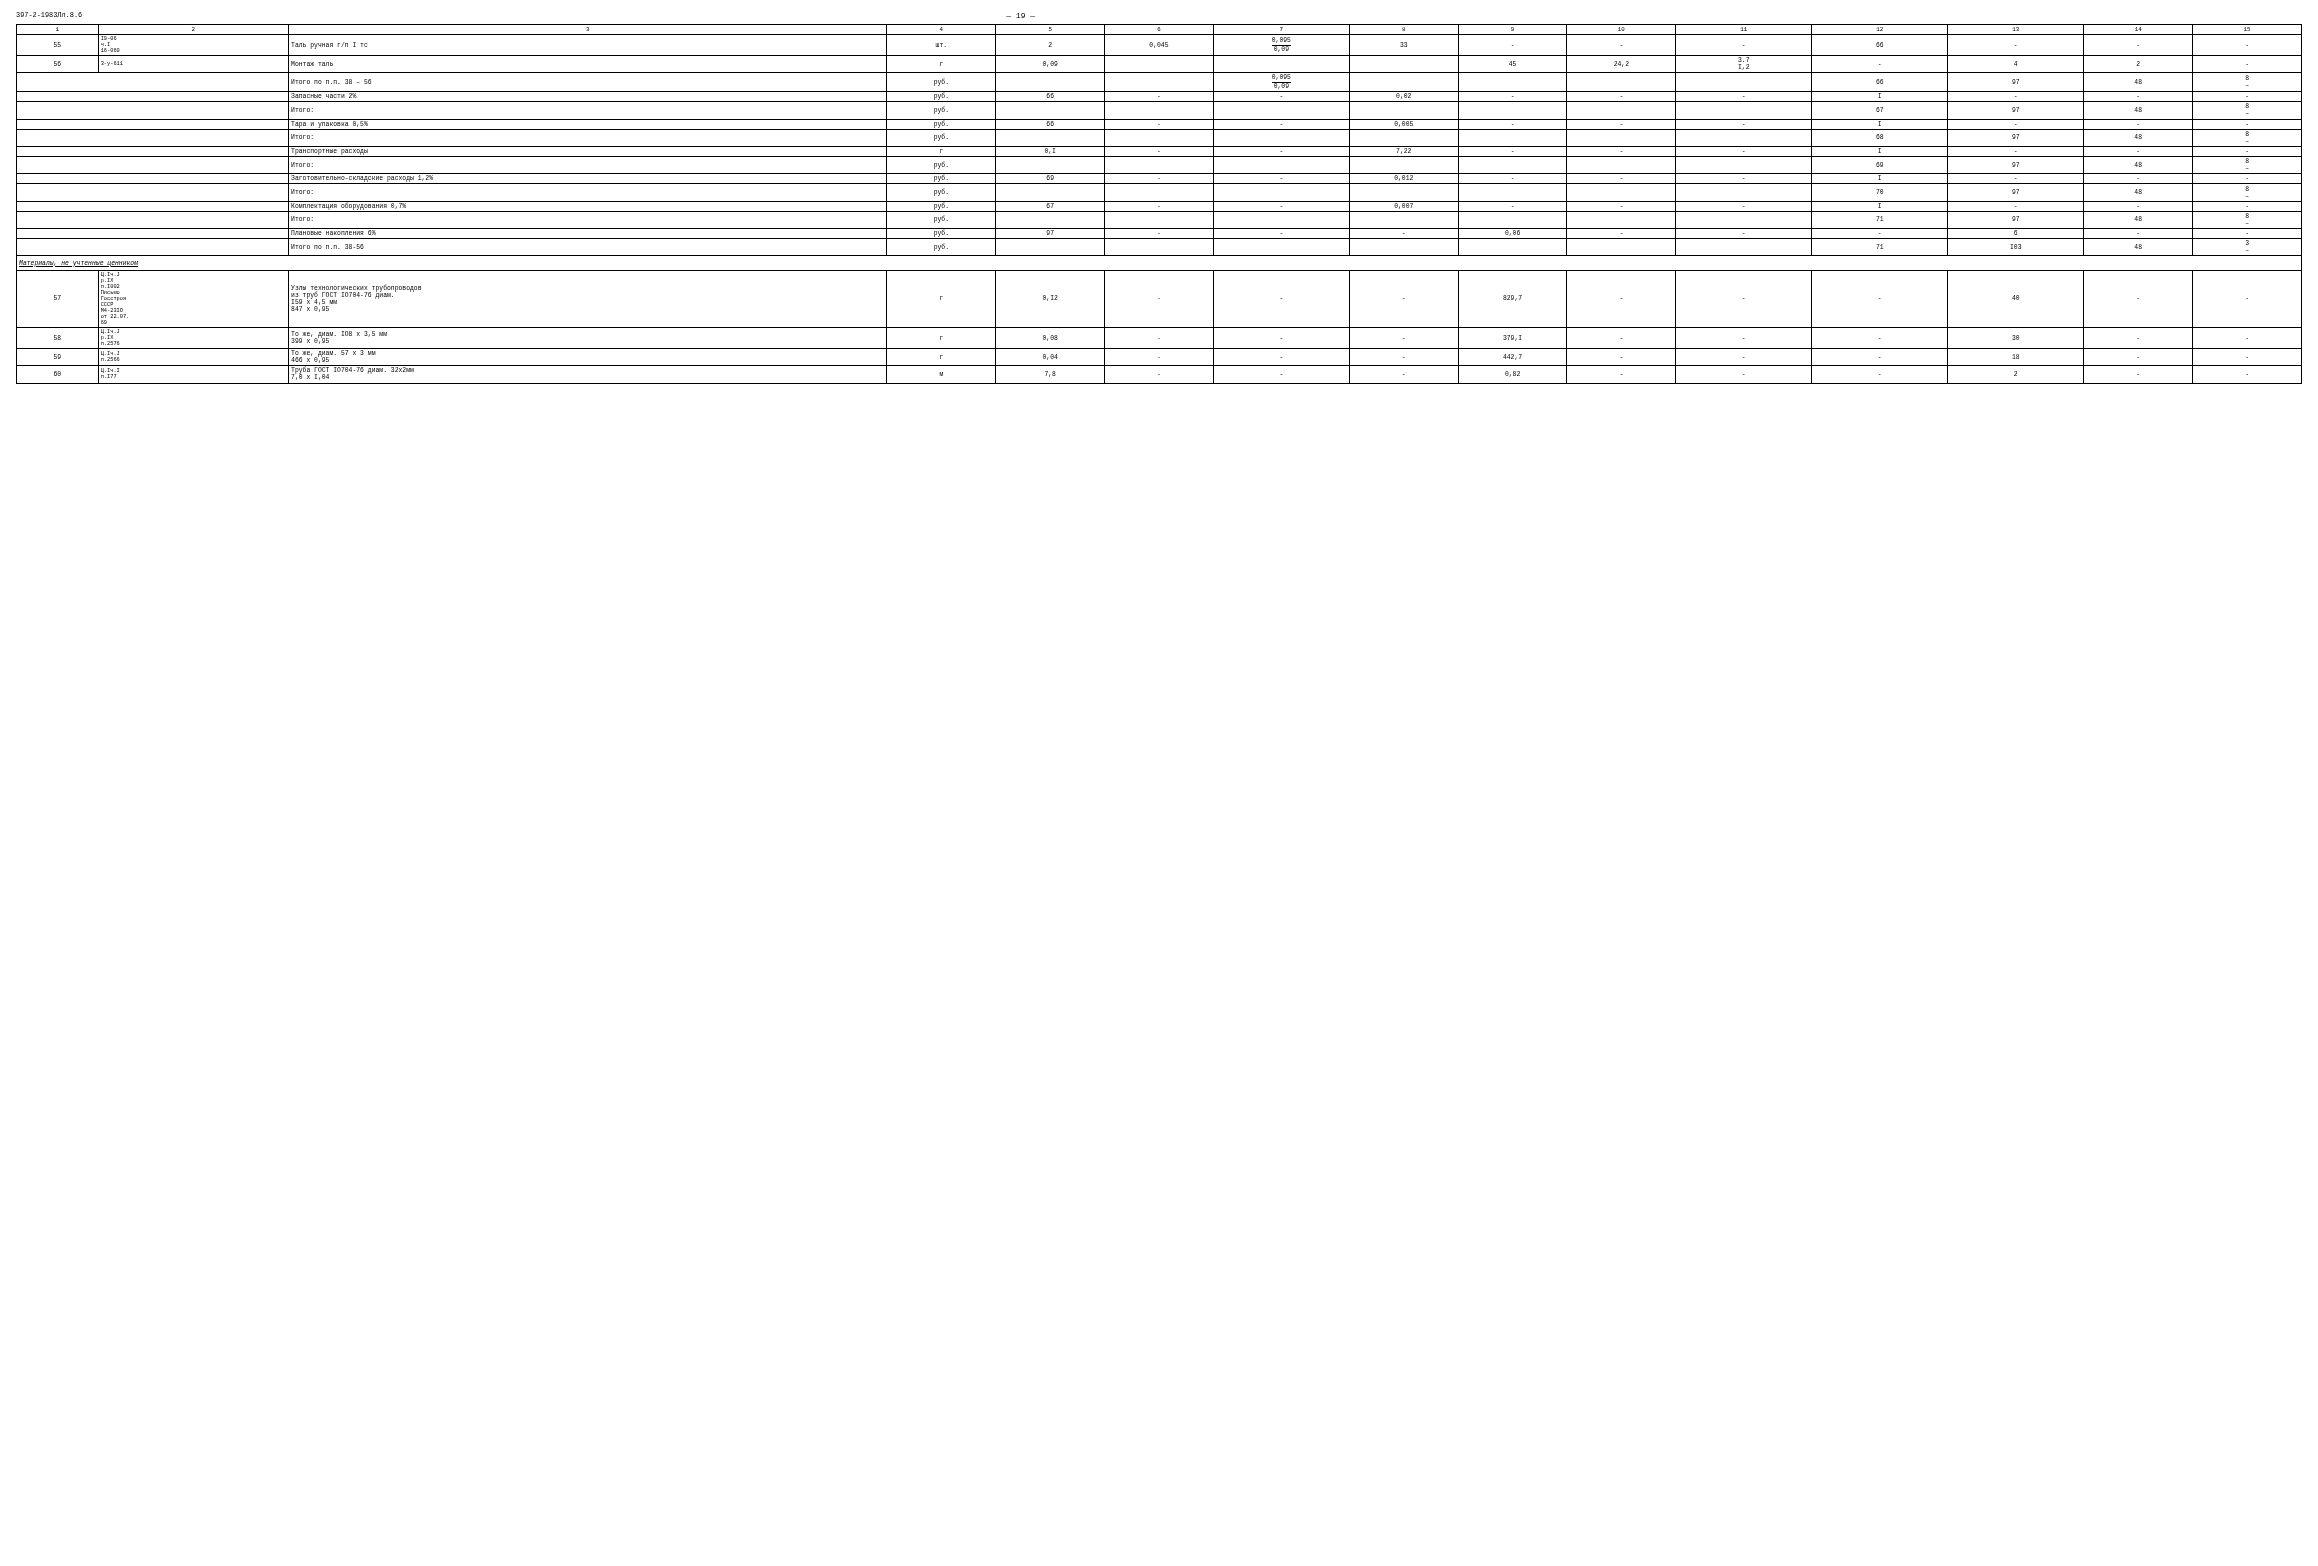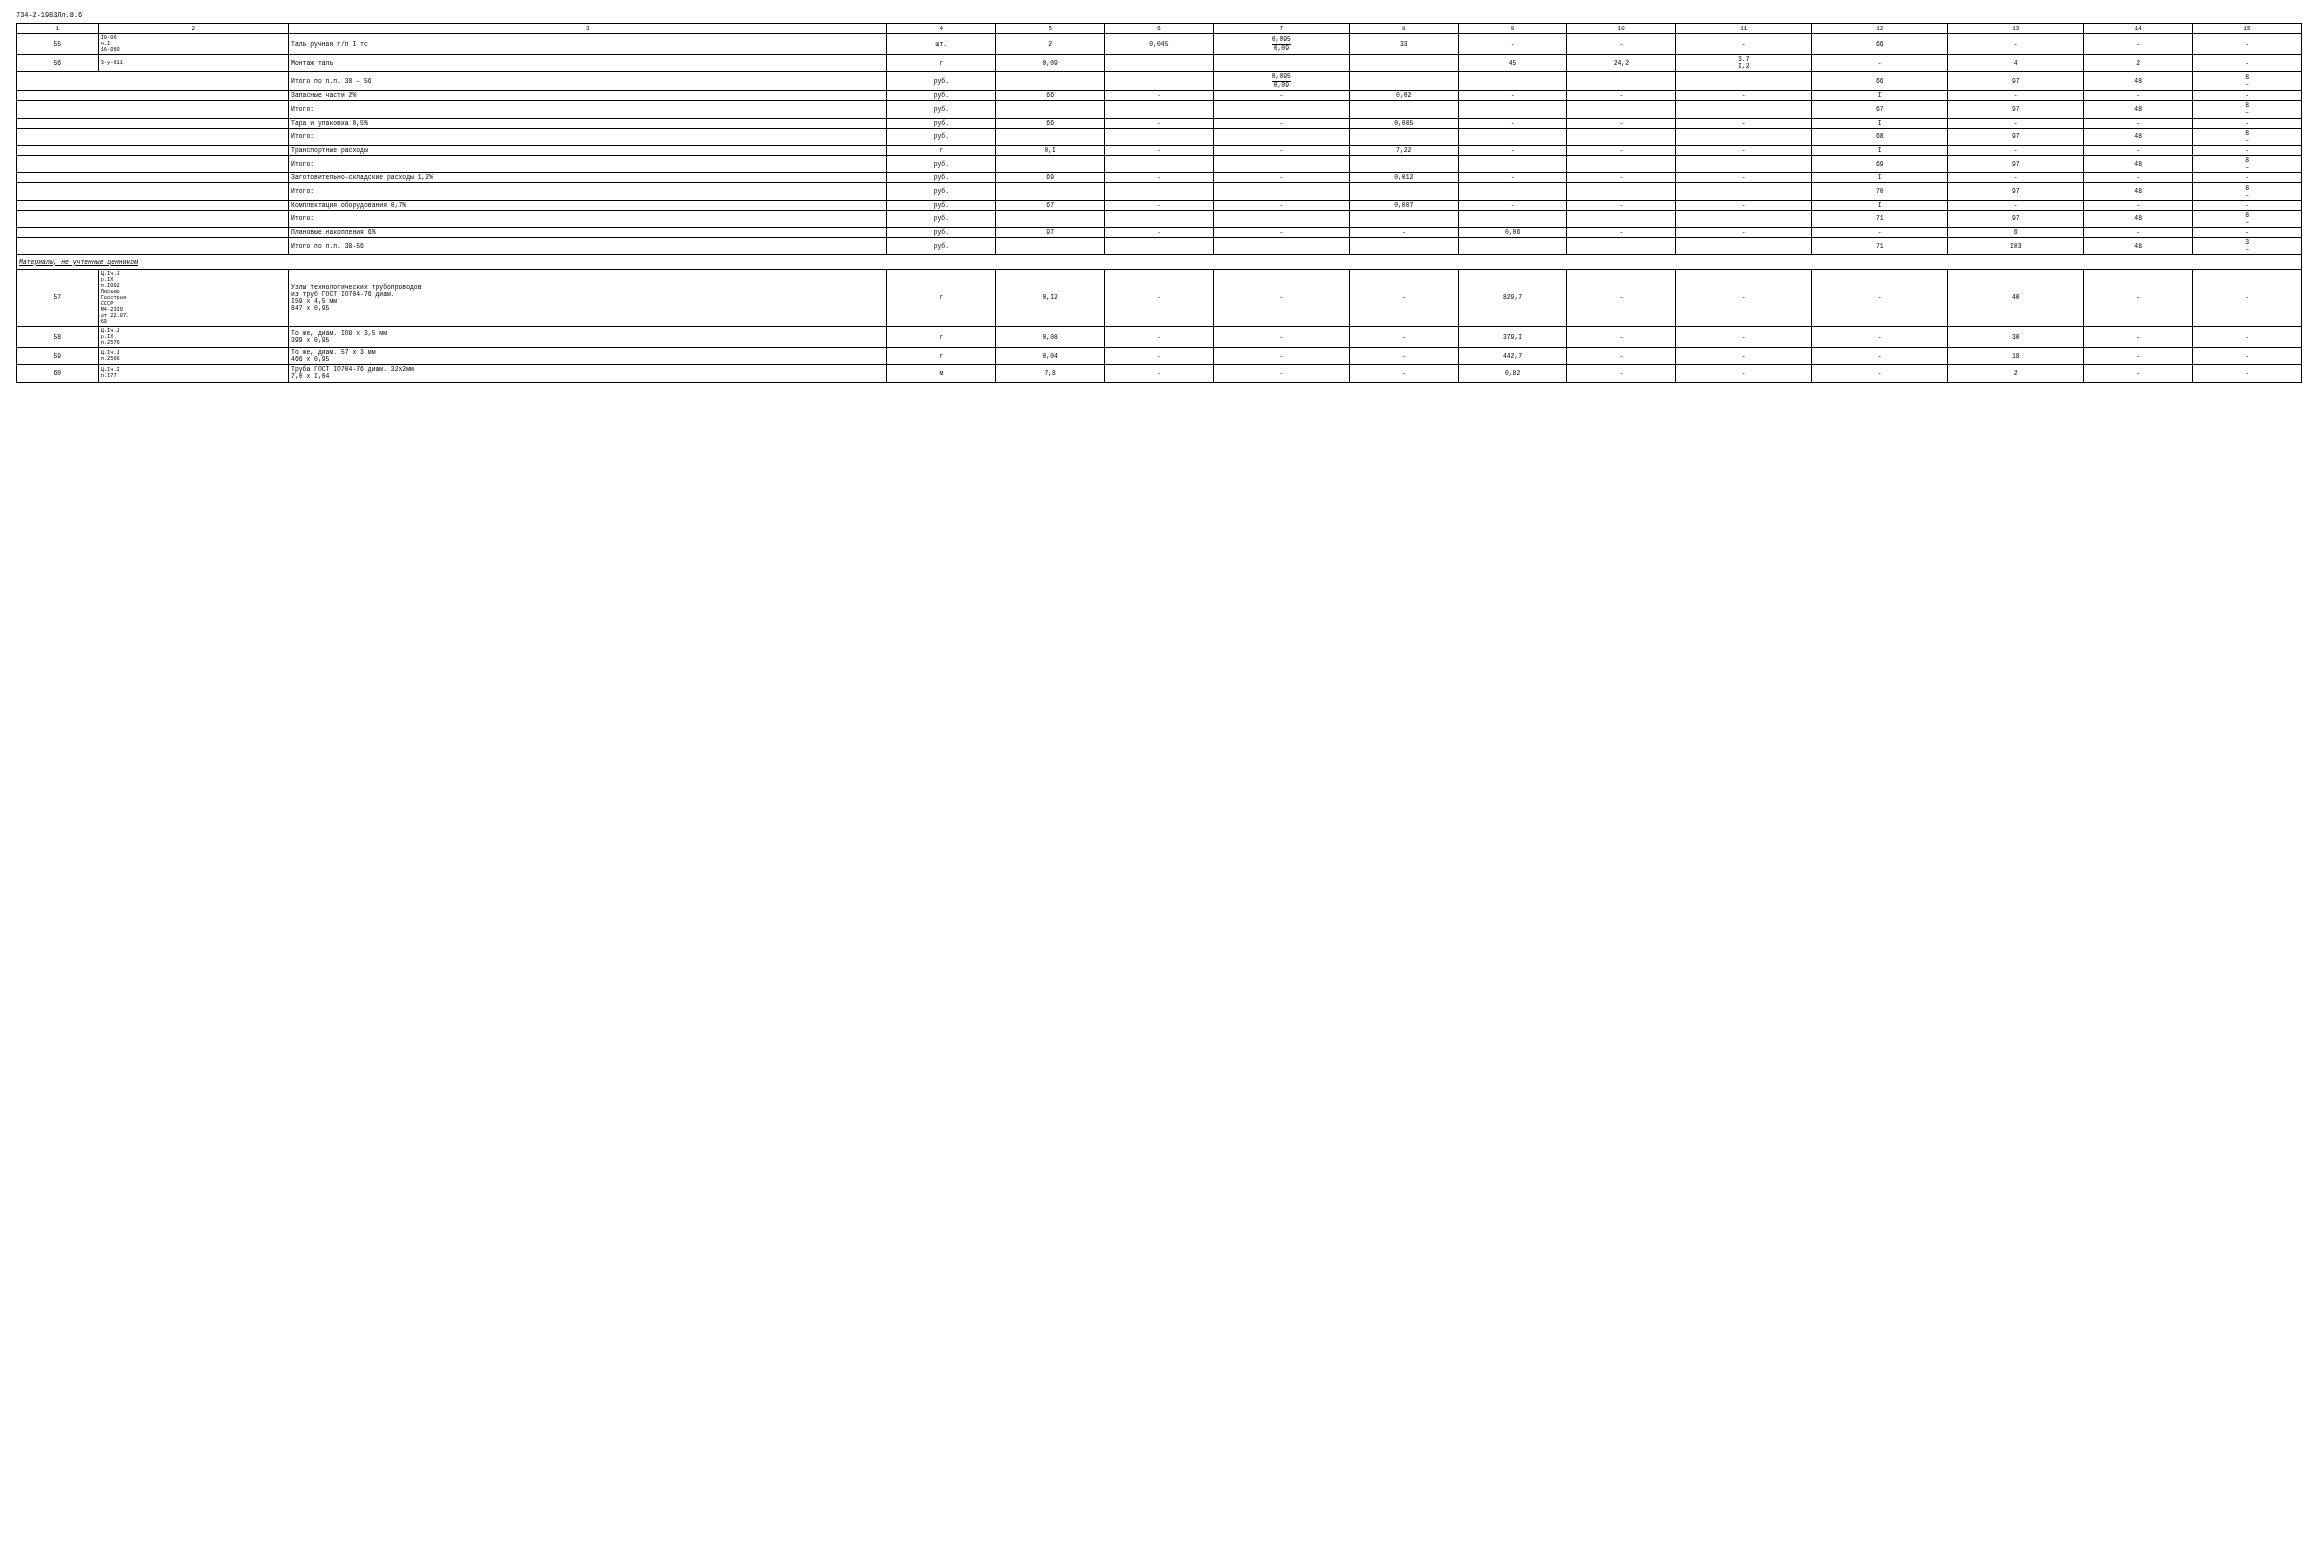--- a/index.html
+++ b/index.html
@@ -63,21 +63,22 @@
     .fraction .numerator {
       border-bottom: 0.5px solid #000;
       padding-bottom: 0.5px;
     }
     .fraction .denominator {}
   </style>
 </head>
 <body>
 
 <div class="header-top">
-  <div class="doc-number">734-2-1983Лл.8.6</div>
+  <div class="doc-number">397-2-1983Лл.8.6</div>
+  <div class="page-number">— 19 —</div>
   <div style="width:15%"></div>
 </div>
 
 <table class="main-table">
   <colgroup>
     <col class="col-1">
       <col class="col-2">
       <col class="col-3">
       <col class="col-4">
     <col class="col-5">

